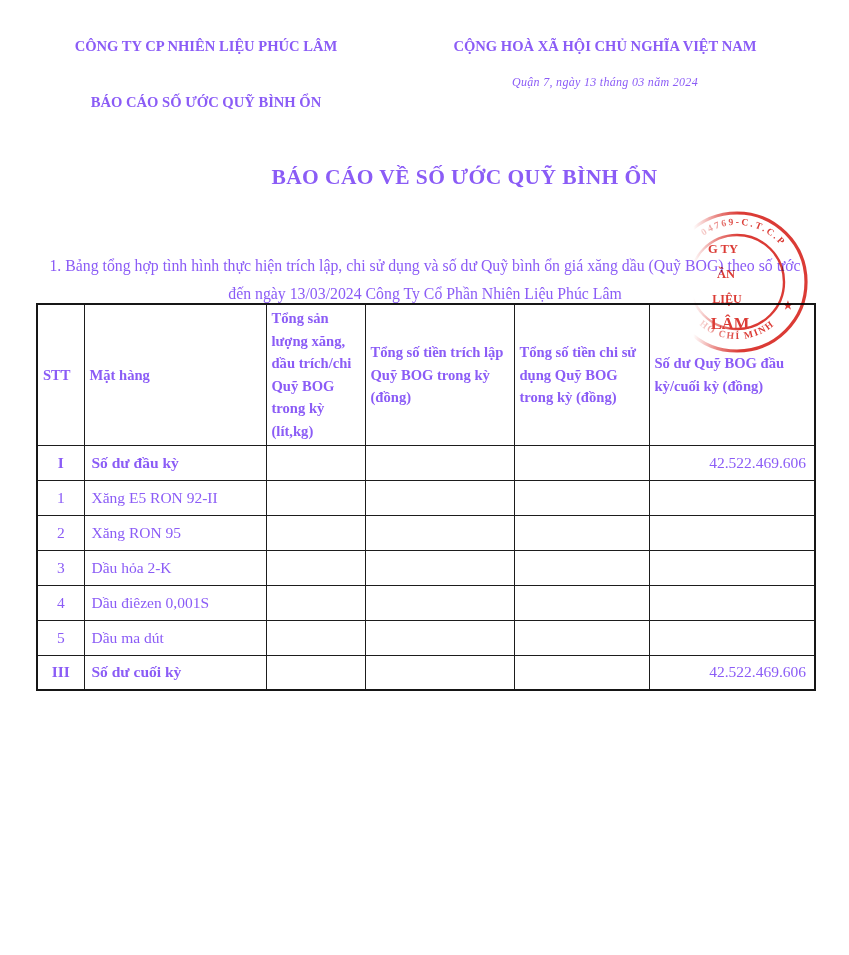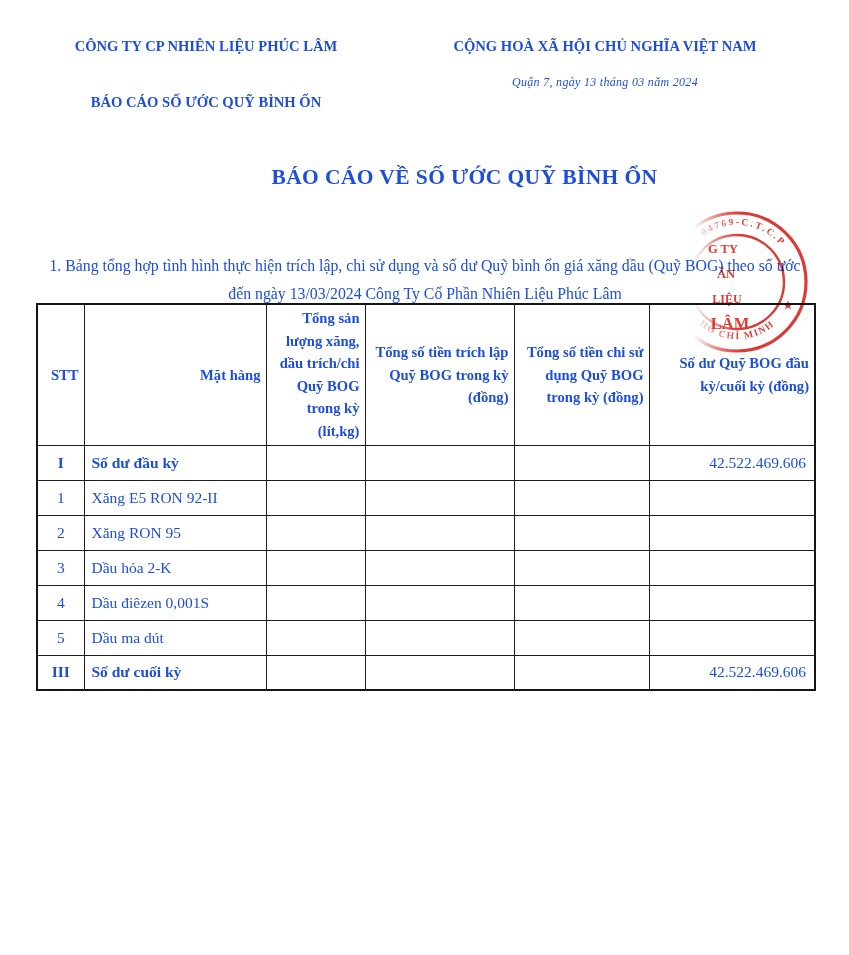--- a/index.html
+++ b/index.html
@@ -1,18 +1,18 @@
 <!DOCTYPE html>
 <html><head>
 <meta charset="utf-8">
 <style>
   html,body{margin:0;padding:0;background:#ffffff;}
   .page{
     position:relative;width:849px;height:955px;background:#ffffff;
-    font-family:"Liberation Serif","DejaVu Serif",serif;color:#1d4ed8;overflow:hidden;
+    font-family:"Liberation Serif","DejaVu Serif",serif;color:#8b5cf6;overflow:hidden;
   }
   .hdr{position:absolute;top:38px;text-align:center;font-weight:bold;font-size:14.6px;line-height:1.2;}
   .hdr-left{left:38px;width:336px;}
   .hdr-right{left:408px;width:394px;}
   .hdr .l2{margin-top:38px;}
   .hdr-right .l3{margin-top:19px;font-weight:normal;font-style:italic;font-size:12px;letter-spacing:.3px;}
   .doc-title{
     position:absolute;top:165px;left:0;width:100%;text-align:center;
     font-weight:bold;font-size:21.5px;letter-spacing:.4px;padding-left:40px;
   }
@@ -20,21 +20,21 @@
     position:absolute;top:252px;left:33px;width:784px;text-align:center;
     font-size:15.8px;line-height:1.78;
   }
   table.bog{
     position:absolute;top:303px;left:36px;width:778px;
     border-collapse:collapse;table-layout:fixed;border:2.4px solid #161616;
   }
   .bog th,.bog td{border:1.6px solid #1d1d1d;vertical-align:middle;overflow:hidden;}
   .bog thead tr{height:133px;}
   .bog tbody tr{height:35px;}
-  .bog th{font-size:14.6px;font-weight:bold;text-align:right;padding:2px 5px;line-height:1.55;}
+  .bog th{font-size:14.6px;font-weight:bold;text-align:left;padding:2px 5px;line-height:1.55;}
   .bog td.stt{text-align:center;font-size:15.5px;}
   .bog td.item{padding-left:7px;font-size:15.5px;}
   .bog td.num{text-align:right;padding-right:8px;font-weight:normal;font-size:15.5px;}
   .bog tr.section td.stt,.bog tr.section td.item{font-weight:bold;}
   .stamp{
     position:absolute;left:654px;top:199px;width:164px;height:164px;
     mix-blend-mode:multiply;opacity:.95;
   }
   .stamp text{font-family:"Liberation Serif","DejaVu Serif",serif;font-weight:bold;}
 </style>

